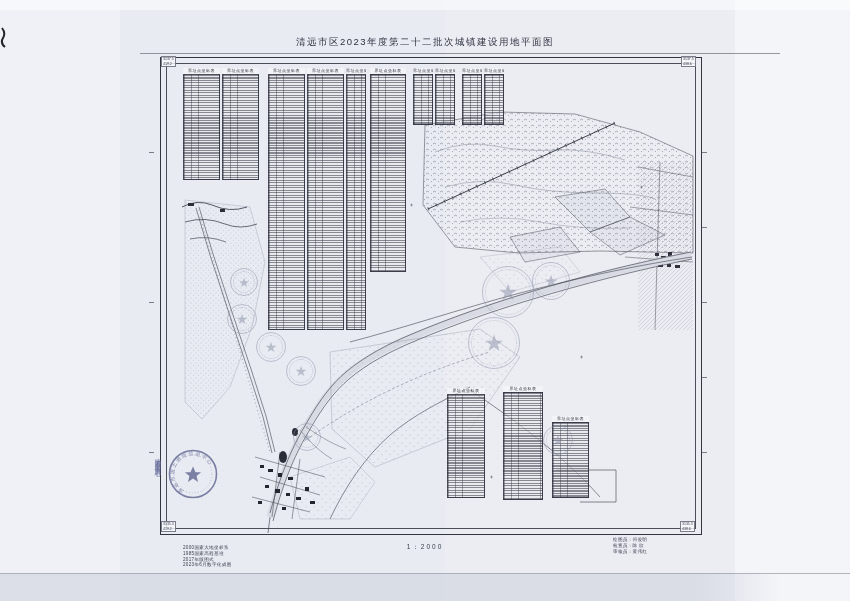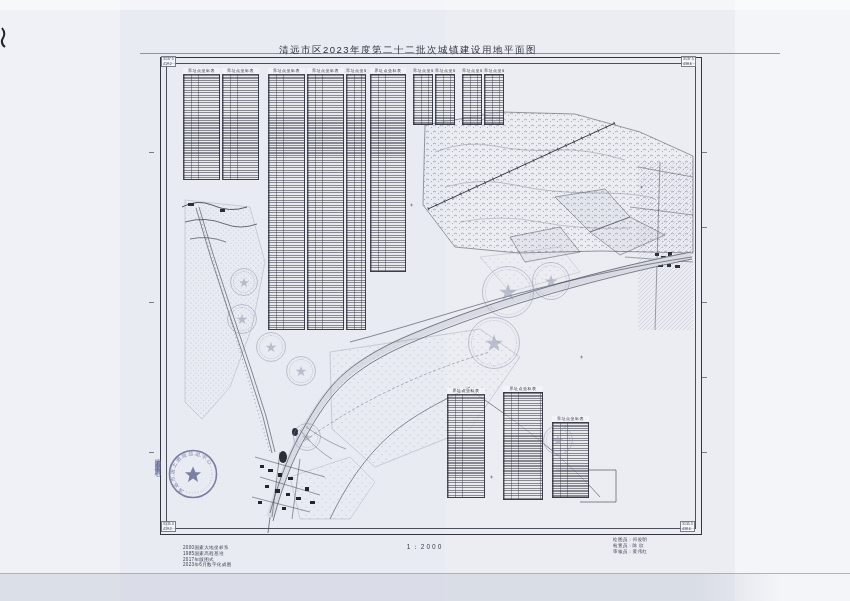--- a/index.html
+++ b/index.html
@@ -51,21 +51,21 @@
 <body>
 
 <div id="page">
 
   <svg class="abs" style="left:0;top:26px;" width="10" height="26" viewBox="0 0 10 26">
     <path d="M2,2 q4,5 1,10 q-3,5 2,9" fill="none" stroke="#23252c" stroke-width="2"></path>
   </svg>
   <div class="abs fold-line" style="left:0;top:573px;width:850px;"></div>
   <div class="abs bottom-band" style="left:0;top:574px;width:850px;height:27px;"></div>
 
-  <div class="abs map-title" style="left:408px;top:36px;transform:translateX(-50%);margin-top:8px;">清远市区2023年度第二十二批次城镇建设用地平面图</div>
+  <div class="abs map-title" style="left:425px;top:36px;transform:translateX(-50%);">清远市区2023年度第二十二批次城镇建设用地平面图</div>
   <div class="abs" style="left:140px;top:53px;width:640px;height:1px;background:rgba(70,74,86,.55);"></div>
 
   <div class="abs frame-outer" style="left:160px;top:57px;width:540px;height:476px;"></div>
   <div class="abs frame-inner" style="left:166px;top:63px;width:528px;height:464px;"></div>
 
   <svg class="abs" style="left:160px;top:57px;" width="540" height="476" viewBox="0 0 540 476">
     <defs>
       <pattern id="stip" width="5" height="5" patternUnits="userSpaceOnUse">
         <circle cx="1" cy="1" r="0.45" fill="#5b6170"></circle>
           <circle cx="3.5" cy="3.2" r="0.4" fill="#5b6170"></circle>

